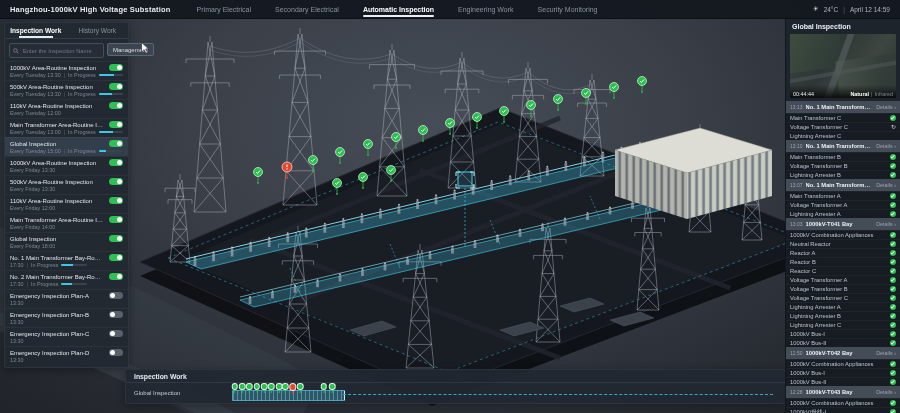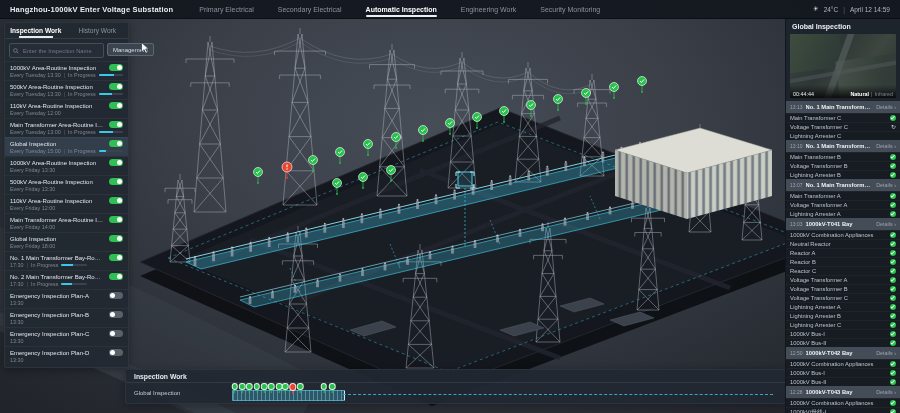--- a/index.html
+++ b/index.html
@@ -383,21 +383,21 @@
       <g transform="translate(391,181)">
         <line x1="0" y1="0" x2="0" y2="-7" stroke="#27c24c" stroke-width="0.8"></line>
         <circle cx="0" cy="0" r="1" fill="#27c24c" opacity="0.8"></circle>
         <circle cx="0" cy="-11" r="4.5" fill="#27c24c" stroke="rgba(255,255,255,0.9)" stroke-width="0.7"></circle>
         <path d="M -1.9 -11 l 1.3 1.5 l 2.6 -3" stroke="#fff" stroke-width="1" fill="none"></path>
       </g>
     </g>
 </svg>
 
 <header class="navbar">
-  <div class="nav-title">Hangzhou-1000kV Enter Voltage Substation</div>
+  <div class="nav-title">Hangzhou-1000kV High Voltage Substation</div>
   <nav class="nav-items" id="nav-items">
       <div class="nav-item">Primary Electrical</div>
       <div class="nav-item">Secondary Electrical</div>
       <div class="nav-item active">Automatic Inspection</div>
       <div class="nav-item">Engineering Work</div>
       <div class="nav-item">Security Monitoring</div>
     </nav>
   <div class="nav-right">
     <span class="sun">☀</span>
     <span>24°C</span>

